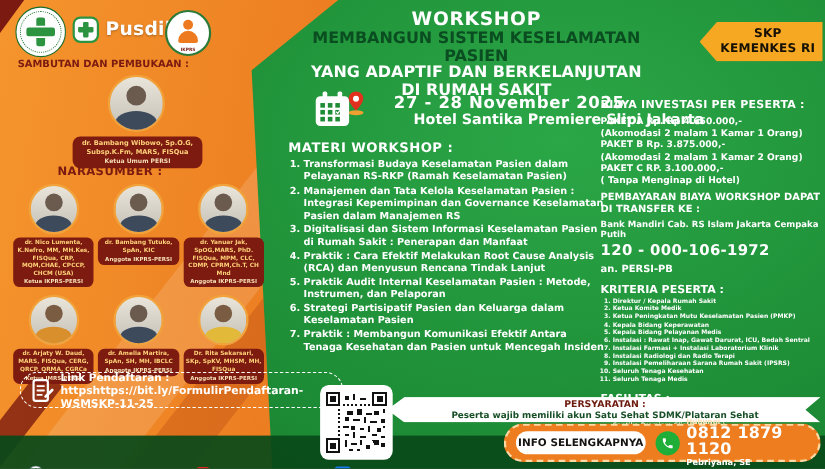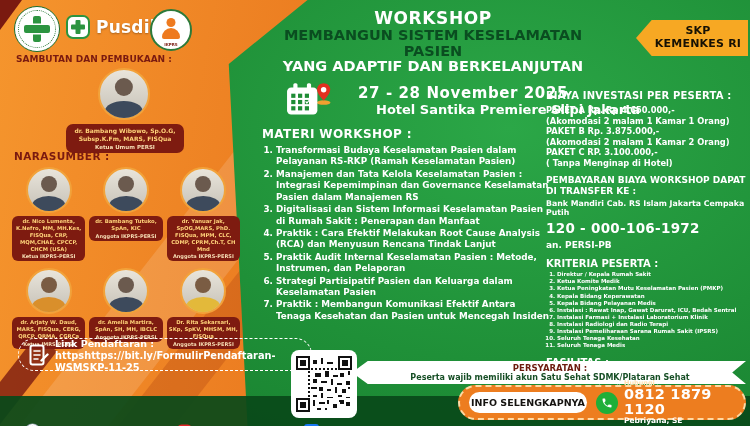--- a/index.html
+++ b/index.html
@@ -52,21 +52,21 @@
   
   .samb-h{left:10px;top:54px;width:168px;text-align:center;font-size:9px;font-weight:800;color:var(--c-maroon,#7a1a10);}
   .photo{position:relative;overflow:hidden;border-radius:50%;border:2.5px solid #f2a23a;
     background:linear-gradient(180deg,#e9e5db,#c5c0b6);}
   .photo::before{content:"";position:absolute;top:16%;left:50%;transform:translateX(-50%);width:38%;height:38%;border-radius:50%;background:#6b5a4e;}
   .photo::after{content:"";position:absolute;bottom:-8%;left:50%;transform:translateX(-50%);width:80%;height:44%;border-radius:50% 50% 0 0;background:#3d4a5c;}
   .op-photo{left:98px;top:68px;width:52px;height:52px;}
   .op-badge{left:66px;top:124px;width:118px;background:var(--c-cap_bg,#7e1b10);border-radius:7px;padding:3px 4px;text-align:center;}
   .ob-name{font-size:6px;font-weight:800;color:var(--c-cap_text,#ffd27a);line-height:1.3;}
   .ob-role{font-size:5.5px;font-weight:700;color:var(--c-cap_sub,#f7dfb6);margin-top:1px;}
-  .nara-h{left:14px;top:150px;width:172px;text-align:left;font-size:10.5px;font-weight:800;color:var(--c-maroon,#7a1a10);letter-spacing:.4px;}
+  .nara-h{left:14px;top:150px;width:172px;text-align:center;font-size:10.5px;font-weight:800;color:var(--c-maroon,#7a1a10);letter-spacing:.4px;}
   .nara-grid{left:12px;top:167px;width:228px;display:grid;grid-template-columns:repeat(3,1fr);column-gap:4px;row-gap:7px;}
   .speaker{display:flex;flex-direction:column;align-items:center;}
   .speaker .photo{width:46px;height:46px;}
   .speaker:nth-child(4) .photo::before,.speaker:nth-child(6) .photo::before{background:#7a5c43;}
   .speaker:nth-child(4) .photo::after{background:#d98f2b;}
   .speaker:nth-child(6) .photo::after{background:#e3b93a;}
   .cap{margin-top:3px;width:100%;background:var(--c-cap_bg,#7e1b10);border-radius:6px;padding:2px;text-align:center;min-height:22px;}
   .cap-name{font-size:5.3px;font-weight:800;color:var(--c-cap_text,#ffd27a);line-height:1.3;}
   .cap-role{font-size:5px;font-weight:700;color:var(--c-cap_sub,#f7dfb6);margin-top:1px;}
   
@@ -151,20 +151,21 @@
 
   <div class="abs skp">
     <div>SKP</div>
     <div>KEMENKES RI</div>
   </div>
 
   <div class="abs title">
     <div class="t1">WORKSHOP</div>
     <div class="t2">MEMBANGUN SISTEM KESELAMATAN PASIEN</div>
     <div class="t3">YANG ADAPTIF DAN BERKELANJUTAN</div>
+    <div class="t4">DI RUMAH SAKIT</div>
   </div>
 
   <div class="abs date">
     <svg width="46" height="38" viewBox="0 0 44 36">
       <ellipse cx="36" cy="19.5" rx="6.5" ry="2.2" fill="#f0a030"></ellipse>
       <rect x="7" y="1" width="4" height="7" rx="1.5" fill="#fff"></rect>
       <rect x="20" y="1" width="4" height="7" rx="1.5" fill="#fff"></rect>
       <rect x="1" y="5" width="29" height="26" rx="4" fill="#fff"></rect>
       <g fill="#1e8c35">
         <rect x="5" y="11" width="4" height="4"></rect>

